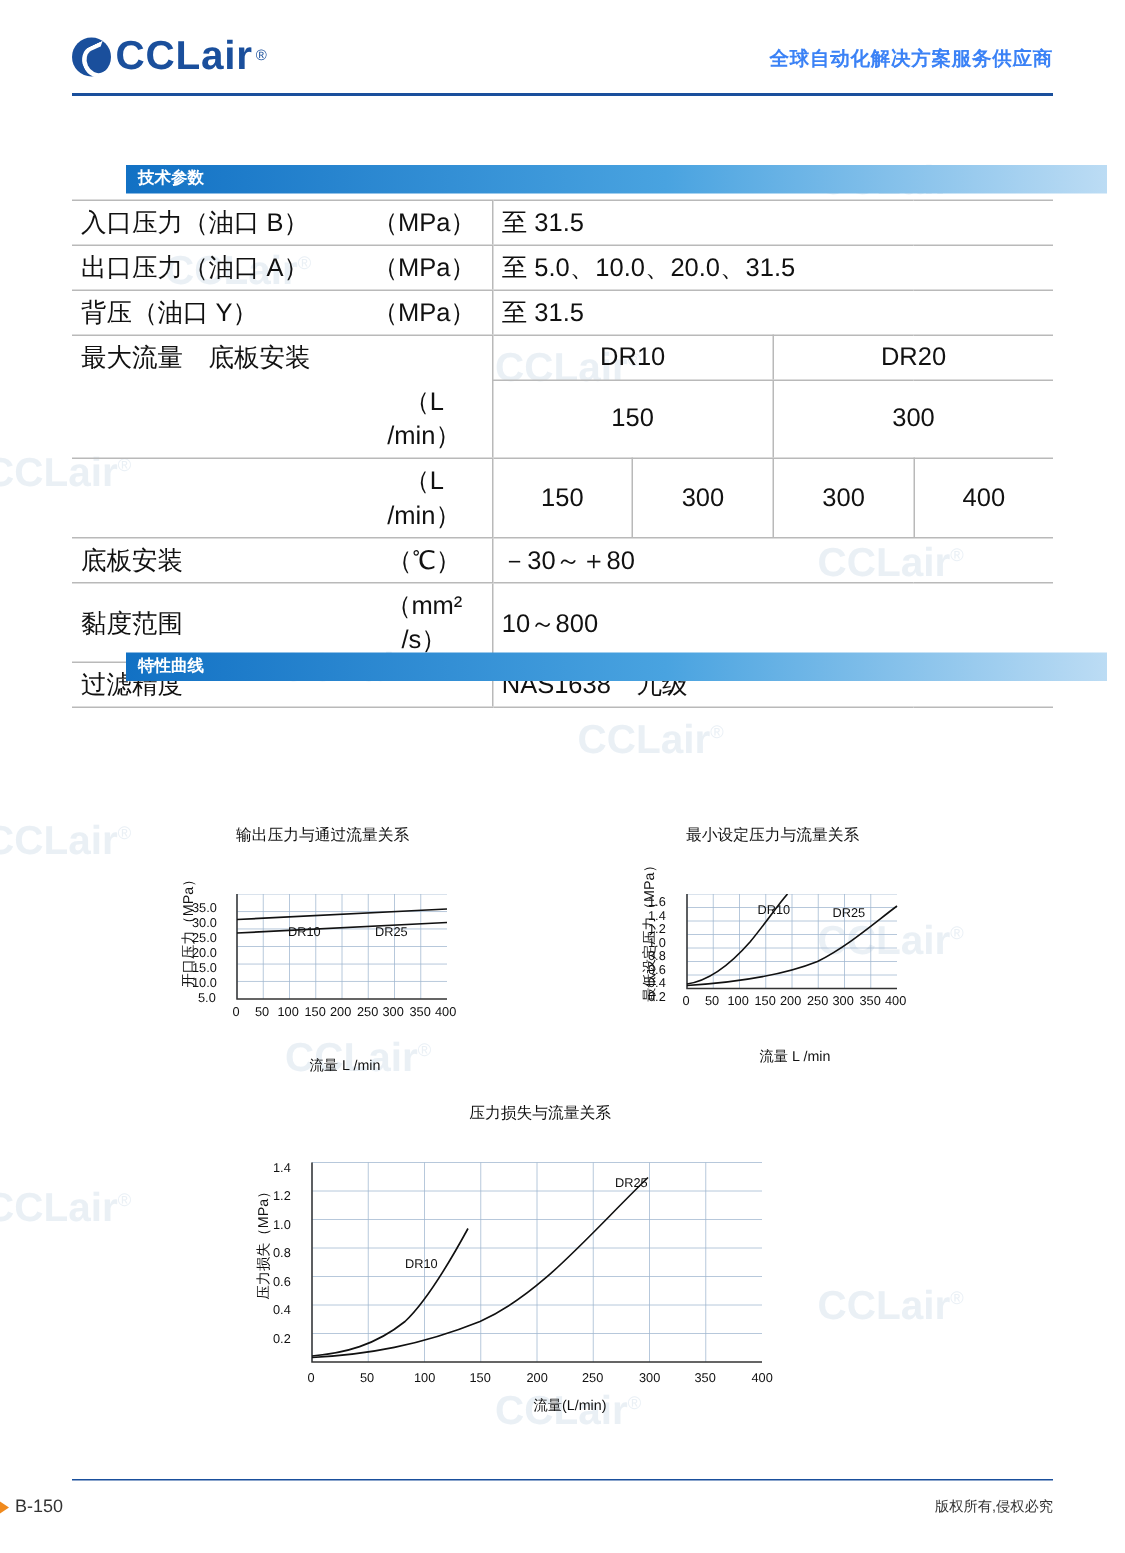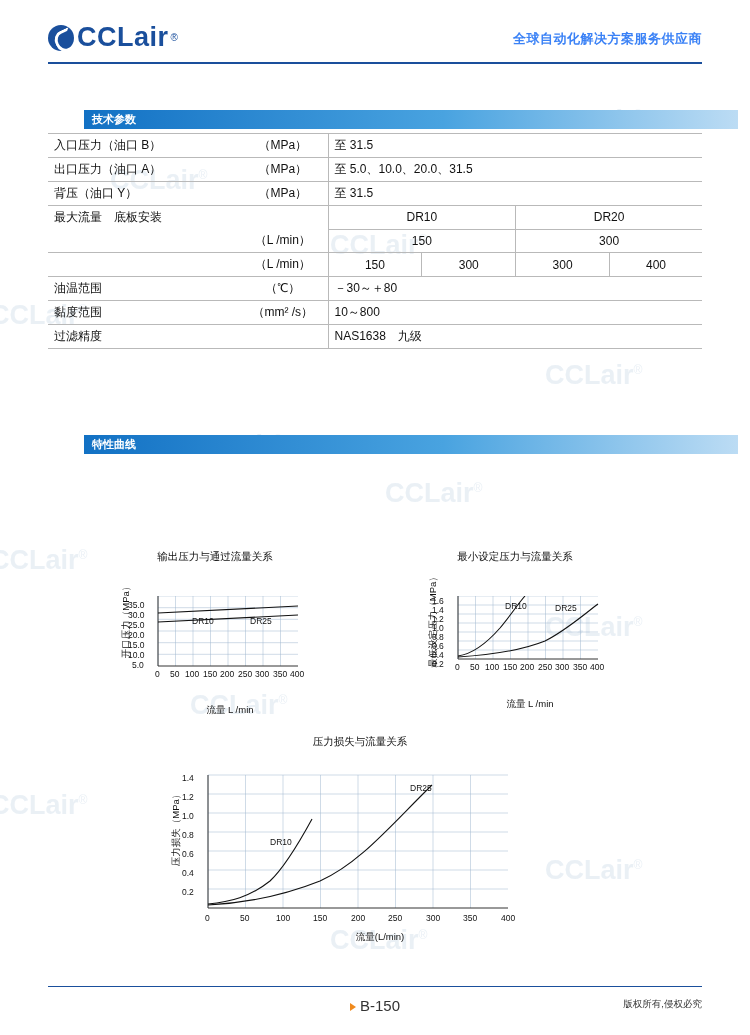--- a/index.html
+++ b/index.html
@@ -68,21 +68,21 @@
     color:#fff; font-size:11px; font-weight:bold;
     line-height:19px; padding-left:8px;
     z-index:2;
     margin-left:36px;
   }
 
   
   .spec-table {
     position:absolute; left:48px; top:133px; width:654px;
     border-collapse:collapse;
-    font-size:12px;
+    font-size:17px;
     z-index:2;
     background:transparent;
   }
   .spec-table td {
     border-bottom:1px solid #b9b9b9;
     padding:3px 6px;
     height:22px;
     vertical-align:middle;
   }
   .spec-table tr:first-child td { border-top:1px solid #b9b9b9; }
@@ -113,22 +113,22 @@
   .grid { stroke:#9fb6cf; stroke-width:.5; }
   .axis { stroke:#333; stroke-width:1; fill:none; }
   .curve { stroke:#111; stroke-width:1.1; fill:none; }
 
   
   .footer-rule {
     position:absolute; left:48px; top:986px; width:654px; height:1px;
     background:#1a4f9c; z-index:2;
   }
   .page-num {
-    position:absolute; left:0; top:997px; width:750px; text-align:center;
-    font-size:15px; color:#333; z-index:2;
+    position:absolute; left:0; top:997px; width:750px; 
+    font-size:12px; color:#333; z-index:2;
   }
   .page-num .tri {
     display:inline-block; width:0;height:0;
     border-left:6px solid #f08a1d;
     border-top:4px solid transparent;
     border-bottom:4px solid transparent;
     margin-right:4px; vertical-align:middle;
   }
   .copyright {
     position:absolute; right:48px; top:998px;
@@ -198,21 +198,21 @@
   <tr>
     <td class="col-name"></td>
     <td class="col-unit">（L /min）</td>
     <td class="ctr bl">150</td>
     <td class="ctr bl">300</td>
     <td class="ctr bl">300</td>
     <td class="ctr bl">400</td>
   </tr>
 
   <tr>
-    <td class="col-name">油温范围</td>
+    <td class="col-name">底板安装</td>
     <td class="col-unit">（℃）</td>
     <td class="col-val" colspan="4">－30～＋80</td>
   </tr>
   <tr>
     <td class="col-name">黏度范围</td>
     <td class="col-unit">（mm² /s）</td>
     <td class="col-val" colspan="4">10～800</td>
   </tr>
   <tr>
     <td class="col-name">过滤精度</td>

